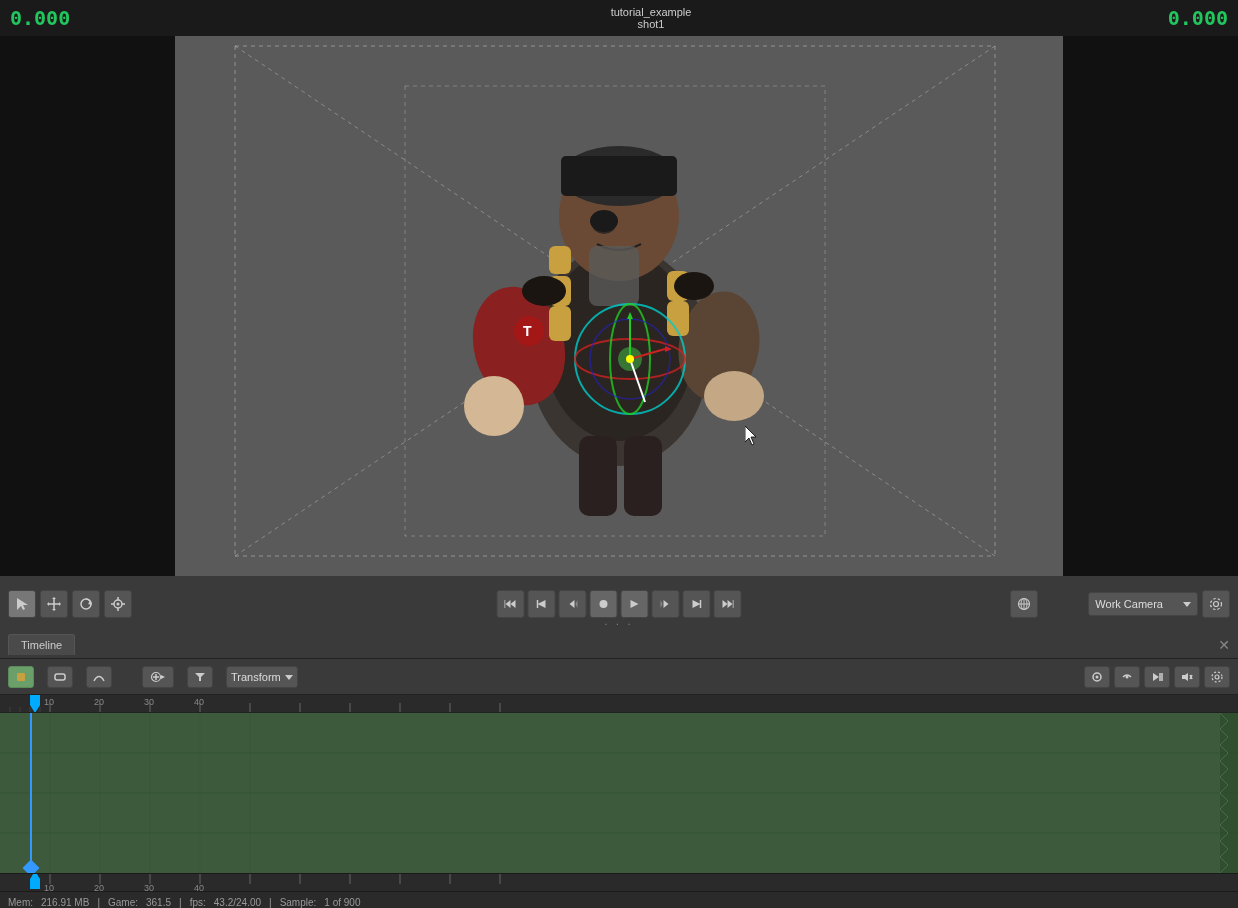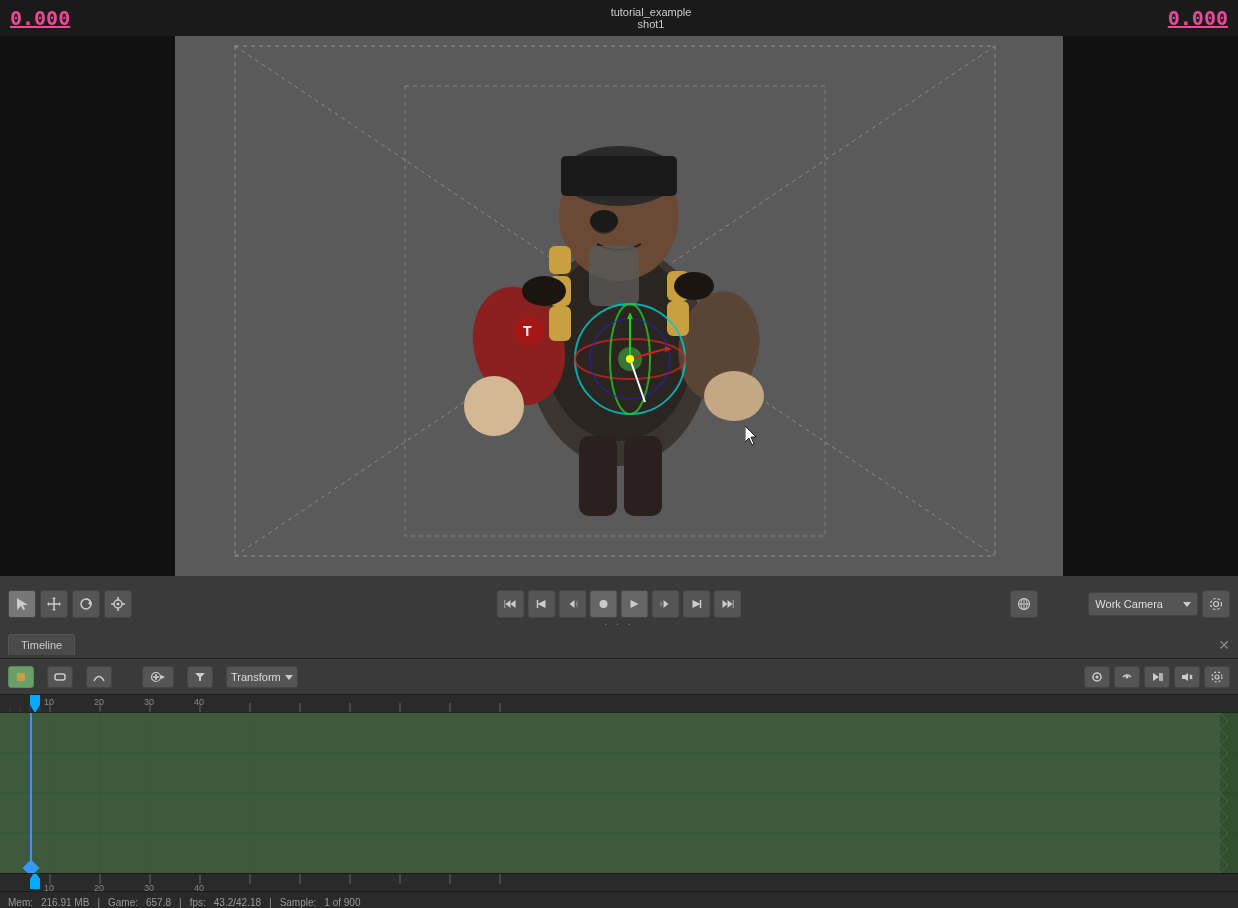--- a/index.html
+++ b/index.html
@@ -19,25 +19,24 @@
       width: 100%;
       height: 36px;
       background: #1a1a1a;
       display: flex;
       align-items: center;
       justify-content: space-between;
       padding: 0 10px;
       position: relative;
     }
     #top-bar .time-left, #top-bar .time-right {
-      color: #ec4899;
+      color: #22c55e;
       font-size: 20px;
       font-weight: bold;
       font-family: monospace;
-      text-decoration: underline;
     }
     #top-bar .center-info {
       position: absolute;
       left: 50%;
       transform: translateX(-50%);
       text-align: center;
       color: #ccc;
       font-size: 11px;
       margin-left: 32px;
     }
@@ -702,20 +701,20 @@
       </svg>
     </div>
   </div>
 </div>
 
 <div id="status-bar">
   <span>Mem:</span>
   <span>216.91 MB</span>
   <span>|</span>
   <span>Game:</span>
-  <span>657.8</span>
+  <span>361.5</span>
   <span>|</span>
   <span>fps:</span>
-  <span>43.2/42.18</span>
+  <span>43.2/24.00</span>
   <span>|</span>
   <span>Sample:</span>
   <span>1 of 900</span>
 </div>
 
 </body></html>

